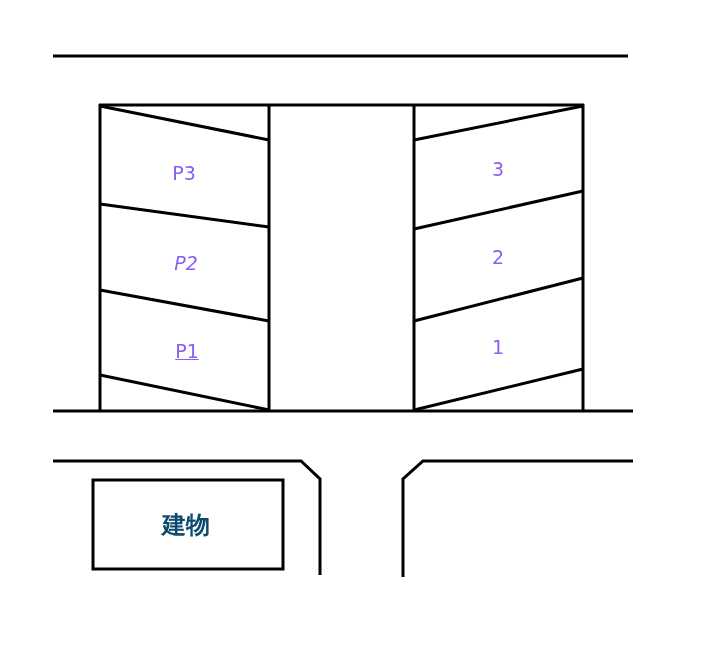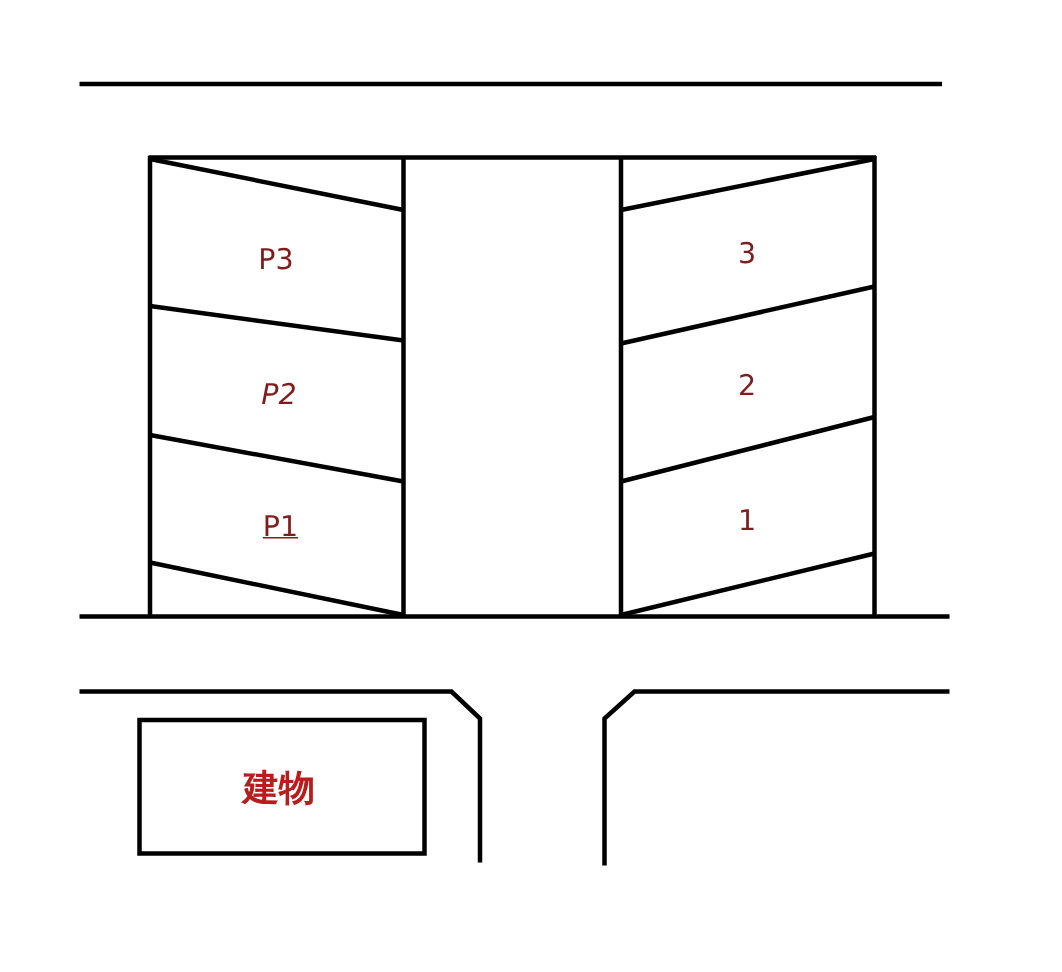--- a/index.html
+++ b/index.html
@@ -1,20 +1,20 @@
 <!DOCTYPE html>
 <html><head>
 <meta charset="utf-8">
 <style>
   html, body { margin:0; padding:0; background:#ffffff; }
   body { width:708px; height:648px; position:relative; overflow:hidden; font-family:"DejaVu Sans", sans-serif; }
   svg { position:absolute; left:0; top:0; }
   .ln { stroke:#000; stroke-width:3; fill:none; stroke-linecap:butt; }
-  .lbl { position:absolute; color:#7f1d1d; font-family:"DejaVu Sans", sans-serif; font-size:19px; transform:translate(-50%,-50%); white-space:nowrap; }
-  .bld { position:absolute; font-size:24px; font-weight:bold; transform:translate(-50%,-50%); color:#b91c1c; }
+  .lbl { position:absolute; color:#8b5cf6; font-family:"DejaVu Sans", sans-serif; font-size:19px; transform:translate(-50%,-50%); white-space:nowrap; }
+  .bld { position:absolute; font-size:24px; font-weight:bold; transform:translate(-50%,-50%); color:#0c4a6e; }
 </style>
 </head>
 <body>
 
 <svg width="708" height="648" viewBox="0 0 708 648">
 
   <line class="ln" x1="53" y1="56" x2="628" y2="56"></line>
 
   <line class="ln" x1="99" y1="105" x2="584" y2="105"></line>
 

